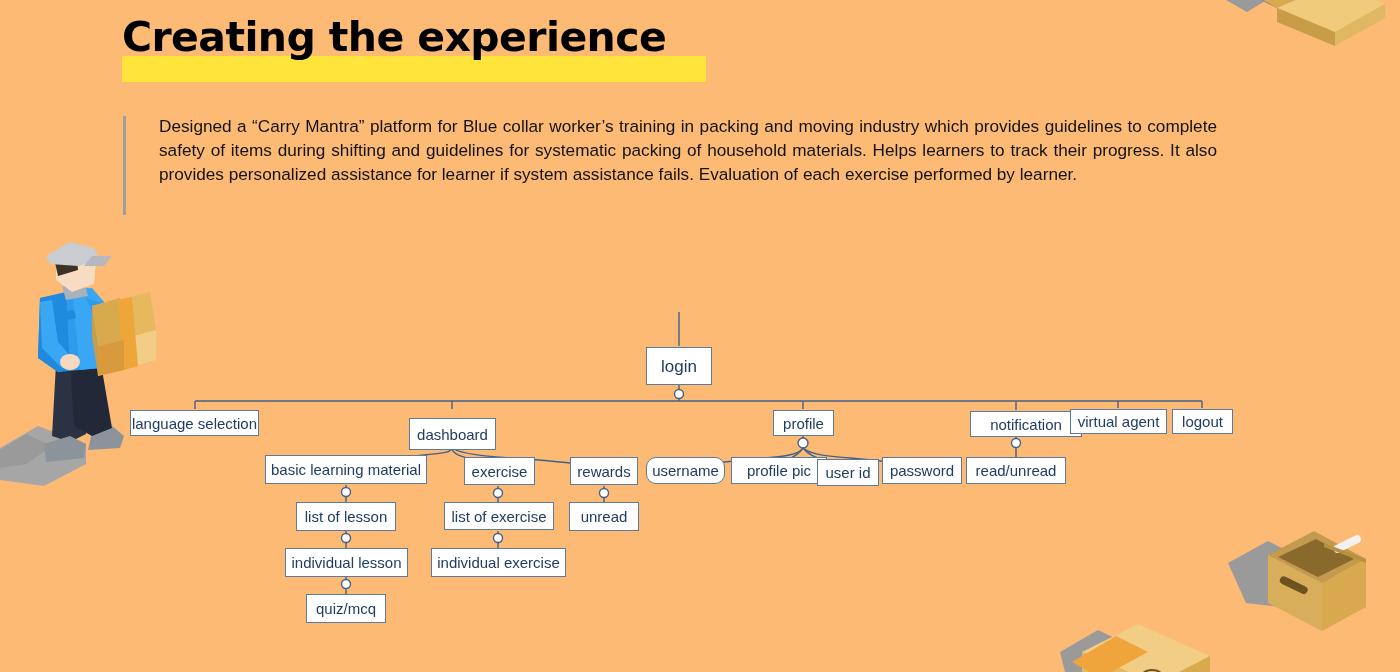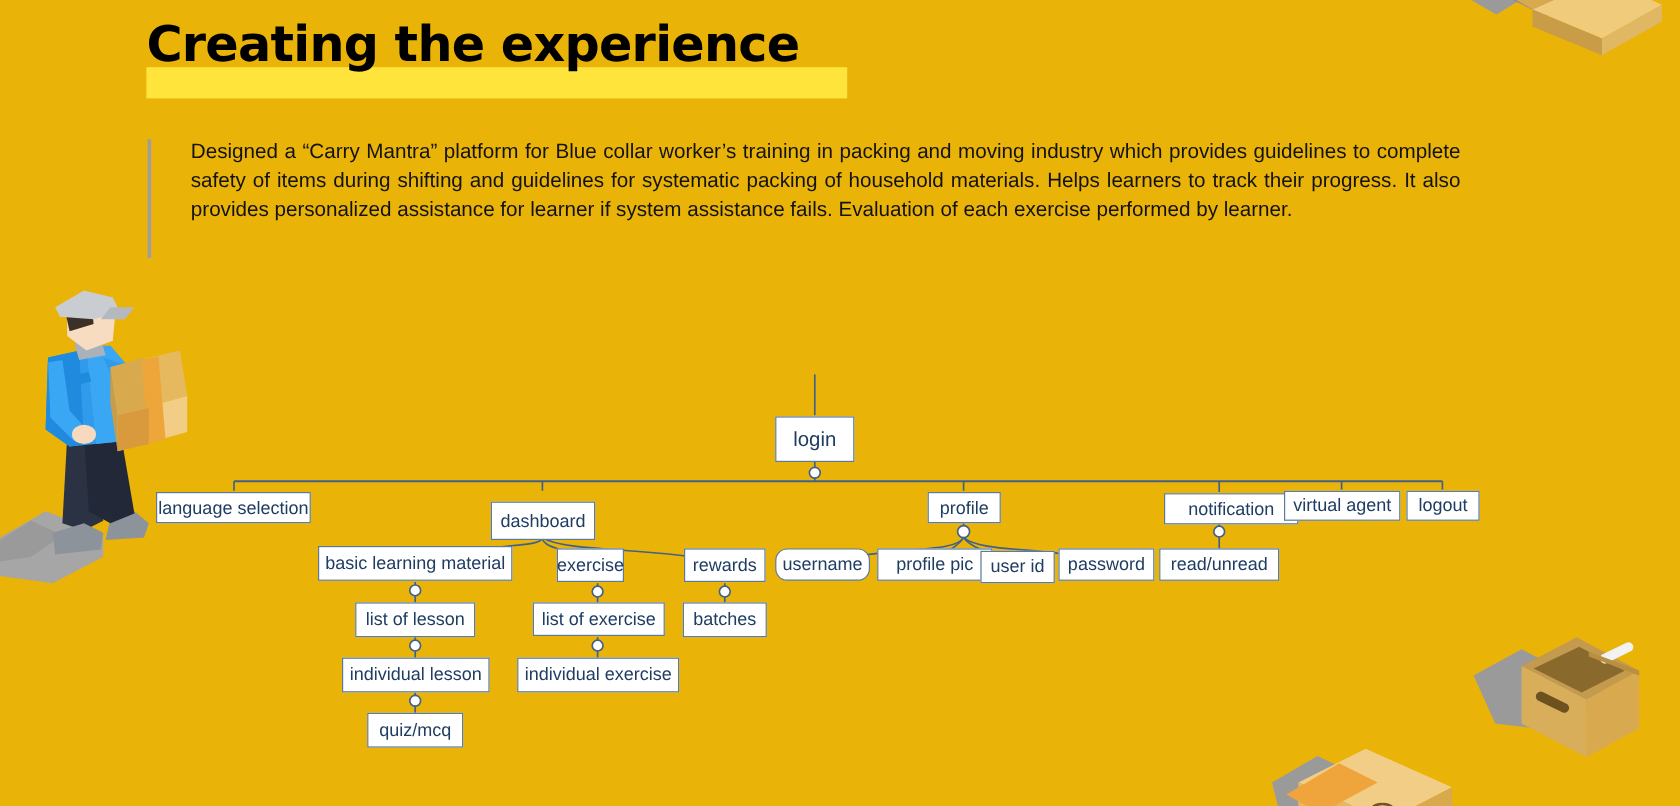--- a/index.html
+++ b/index.html
@@ -1,20 +1,20 @@
 <!DOCTYPE html>
 <html><head>
 <meta charset="utf-8">
 <style>
   html,body{margin:0;padding:0;}
   body{
     width:1400px;height:672px;overflow:hidden;background:#ffffff;
     font-family:"Liberation Sans", sans-serif;position:relative;
   }
-  #slide{position:absolute;left:0;top:0;width:1400px;height:672px;overflow:hidden;background:#eab308;}
+  #slide{position:absolute;left:0;top:0;width:1400px;height:672px;overflow:hidden;background:#fdba74;}
 
   
   #title-wrap{position:absolute;left:122px;top:16px;}
   #title-highlight{
     position:absolute;left:0px;top:40px;width:584px;height:26px;
     background:#ffe43c;z-index:1;
   }
   #page-title{
     position:relative;z-index:2;margin:0;
     font-size:41px;font-weight:bold;color:#000000;
@@ -227,21 +227,21 @@
     <div class="node" style="left:1070px;top:179px;width:97px;height:25px;">
       <span>virtual agent</span>
     </div>
     <div class="node" style="left:1172px;top:179px;width:61px;height:25px;">
       <span>logout</span>
     </div>
 
     <div class="node" style="left:265px;top:225px;width:162px;height:29px;">
       <span>basic learning material</span>
     </div>
-    <div class="node" style="left:464px;top:227px;width:56px;height:28px;">
+    <div class="node" style="left:464px;top:227px;width:71px;height:28px;">
       <span>exercise</span>
     </div>
     <div class="node" style="left:570px;top:227px;width:68px;height:28px;">
       <span>rewards</span>
     </div>
 
     <div class="node" style="left:646px;top:227px;width:79px;height:27px;border-radius:10px;">
       <span>username</span>
     </div>
     <div class="node" style="left:731px;top:227px;width:96px;height:27px;text-align:center;">
@@ -269,17 +269,17 @@
     </div>
 
     <div class="node" style="left:444px;top:272px;width:110px;height:28px;">
       <span>list of exercise</span>
     </div>
     <div class="node" style="left:431px;top:318px;width:135px;height:29px;">
       <span>individual exercise</span>
     </div>
 
     <div class="node" style="left:569px;top:272px;width:70px;height:29px;">
-      <span>batches</span>
+      <span>unread</span>
     </div>
 
   </div>
 </div>
 
 </body></html>

